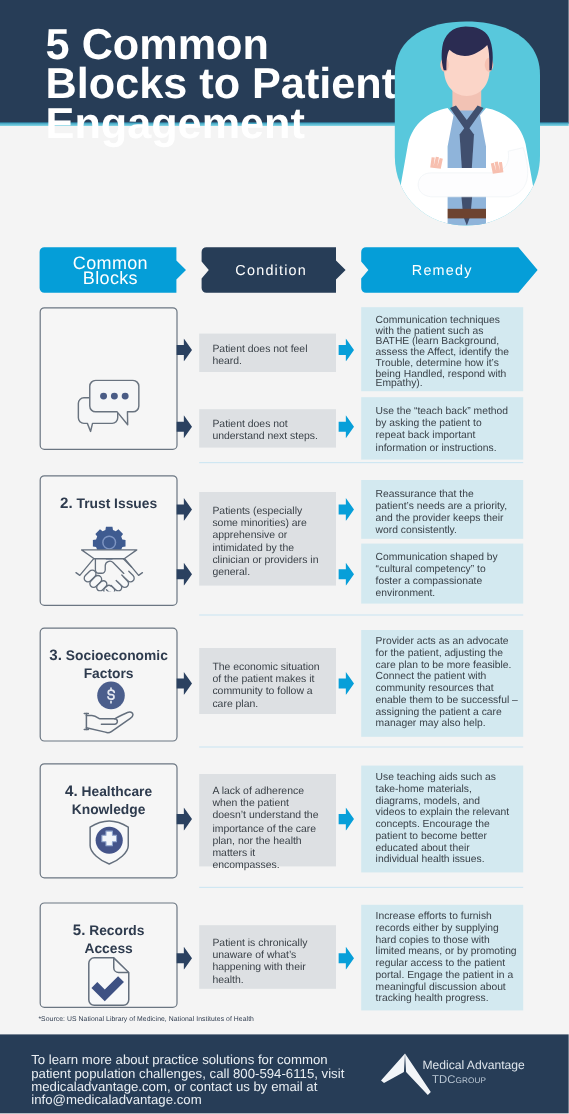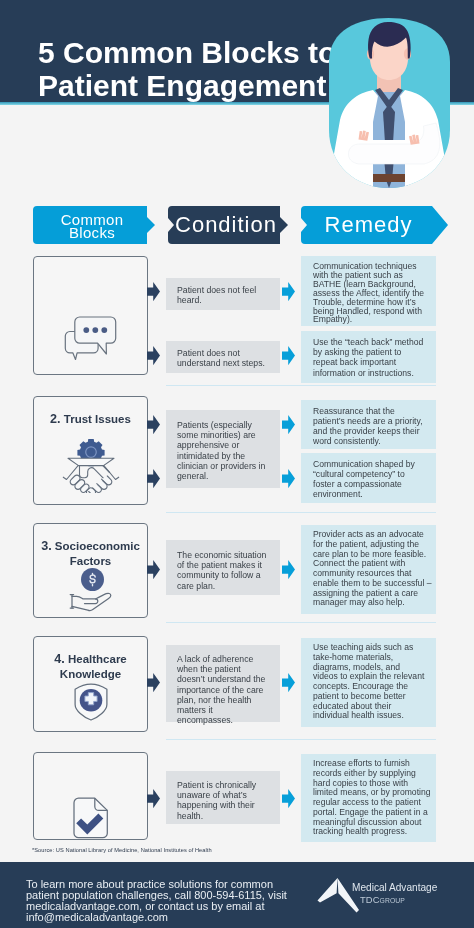--- a/index.html
+++ b/index.html
@@ -1,27 +1,27 @@
 <!DOCTYPE html>
 <html><head>
 <meta charset="utf-8">
 <style>
   *{box-sizing:border-box;margin:0;padding:0;}
   html,body{width:474px;height:928px;}
   body{font-family:"Liberation Sans",sans-serif;background:#F4F4F4;overflow:hidden;}
   .page{position:relative;width:474px;height:928px;background:#F4F4F4;}
   .hdr{position:absolute;left:0;top:0;width:474px;height:103px;background:#273D57;}
   .hdr-accent{position:absolute;left:0;top:102px;width:474px;height:3px;background:linear-gradient(#3196B8,#86D8E6);z-index:0;}
-  .hdr-title{position:absolute;left:38px;top:36px;width:300px;color:#ffffff;font-size:30px;font-weight:bold;line-height:33px;}
+  .hdr-title{position:absolute;left:38px;top:20px;width:300px;color:#ffffff;font-size:36px;font-weight:bold;line-height:33px;}
   .doctor{position:absolute;left:314px;top:0;width:160px;height:200px;z-index:2;}
   .intro{position:absolute;left:38px;top:116px;width:275px;color:#2E3B4E;font-size:10.9px;line-height:15.8px;}
 
   
   .banner{position:absolute;left:0;top:205px;width:474px;height:40px;}
-  .bn-lbl{position:absolute;text-align:center;color:#fff;font-size:22px;font-weight:normal;letter-spacing:1px;}
+  .bn-lbl{position:absolute;text-align:center;color:#fff;font-size:12px;font-weight:normal;letter-spacing:1px;}
 
   
   .divider{position:absolute;height:1px;background:#CFE7F2;}
 
   .card{position:absolute;border:1px solid #6B7682;border-radius:4px;background:#F6F6F6;}
   .card-title{position:absolute;left:0;right:0;text-align:center;color:#2E3B4E;font-size:11.5px;line-height:15px;font-weight:bold;}
   .card-title .num{font-size:12.6px;}
   .cardicon{position:absolute;left:0;right:0;display:flex;justify-content:center;}
   .cond{position:absolute;background:#DDE0E3;color:#3A4148;font-size:8.7px;line-height:10.2px;padding:8px 10px 8px 11px;}
   .rem{position:absolute;background:#D3E9F0;color:#3A4148;font-size:8.6px;line-height:9.0px;padding:7px 10px 5px 12px;}
@@ -189,20 +189,21 @@
       <div class="cond" style="left: 166px; top: 645px; width: 114px; height: 77px; padding-top: 9px;">A lack of adherence when the patient doesn’t understand the importance of the care plan, nor the health matters it encompasses.</div>
       <div class="rem" style="left: 301px; top: 638px; width: 135px; height: 89px; line-height: 9.75px; padding-top: 5px; padding-right: 9px;">Use teaching aids such as take-home materials, diagrams, models, and videos to explain the relevant concepts. Encourage the patient to become better educated about their individual health issues.</div>
       <svg viewBox="0 0 13 19" width="13" height="19" style="position: absolute; left: 146.5px; top: 673px;">
         <path d="M0 5.4 h6.2 V0 l6.8 9.6 -6.8 9.6 V13.8 h-6.2 Z" fill="#2B4160"></path>
       </svg>
       <svg viewBox="0 0 13 19" width="13" height="19" style="position: absolute; left: 282px; top: 673px;">
         <path d="M0 5.4 h6.2 V0 l6.8 9.6 -6.8 9.6 V13.8 h-6.2 Z" fill="#079FD9"></path>
       </svg>
       <div class="divider" style="left: 166px; top: 739px; width: 270px;"></div>
       <div class="card" style="left: 33px; top: 752px; width: 115px; height: 88px;">
+        <div class="card-title" style="top: 15px; padding: 0px 5.5px;"><span class="num">5.</span><span> Records Access</span></div>
         <div class="cardicon" style="top: 44px;">
           <svg width="36" height="42" viewBox="0 0 36 42">
    <path d="M5.5 1.2 h16.3 L34.3 13.4 V36.2 a4.5 4.5 0 0 1 -4.5 4.5 H5.5 a4.5 4.5 0 0 1 -4.5 -4.5 V5.7 a4.5 4.5 0 0 1 4.5 -4.5 z" fill="#F7F8F9" stroke="#646F7D" stroke-width="1.25" stroke-linejoin="round"></path>
    <path d="M21.8 1.2 v8.2 a4 4 0 0 0 4 4 h8.5" fill="none" stroke="#646F7D" stroke-width="1.25" stroke-linejoin="round"></path>
    <path d="M3.2 26.3 l4.9 -4.9 l6.2 6.2 l11.1 -11.1 l4.9 4.9 l-16 16 z" fill="#3E5183"></path>
  </svg>
         </div>
       </div>
       <div class="cond" style="left: 166px; top: 771px; width: 114px; height: 53px; padding-top: 9px;">Patient is chronically unaware of what’s happening with their health.</div>
       <div class="rem" style="left: 301px; top: 754px; width: 135px; height: 88px; line-height: 9.75px; padding-top: 5px; padding-right: 2px;">Increase efforts to furnish records either by supplying hard copies to those with limited means, or by promoting regular access to the patient portal. Engage the patient in a meaningful discussion about tracking health progress.</div>

